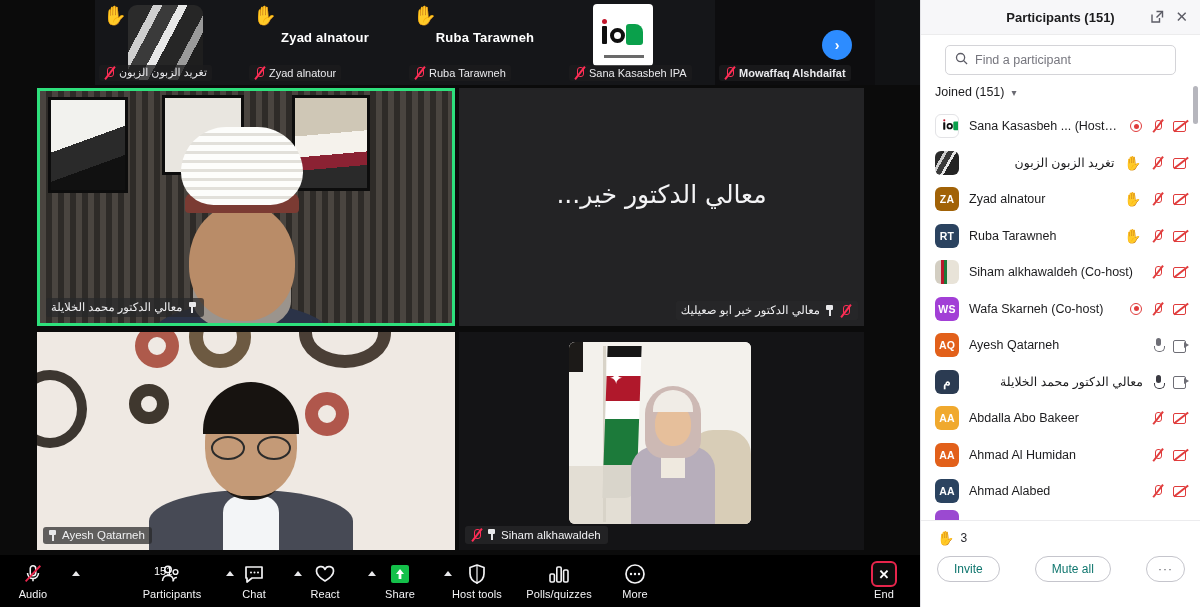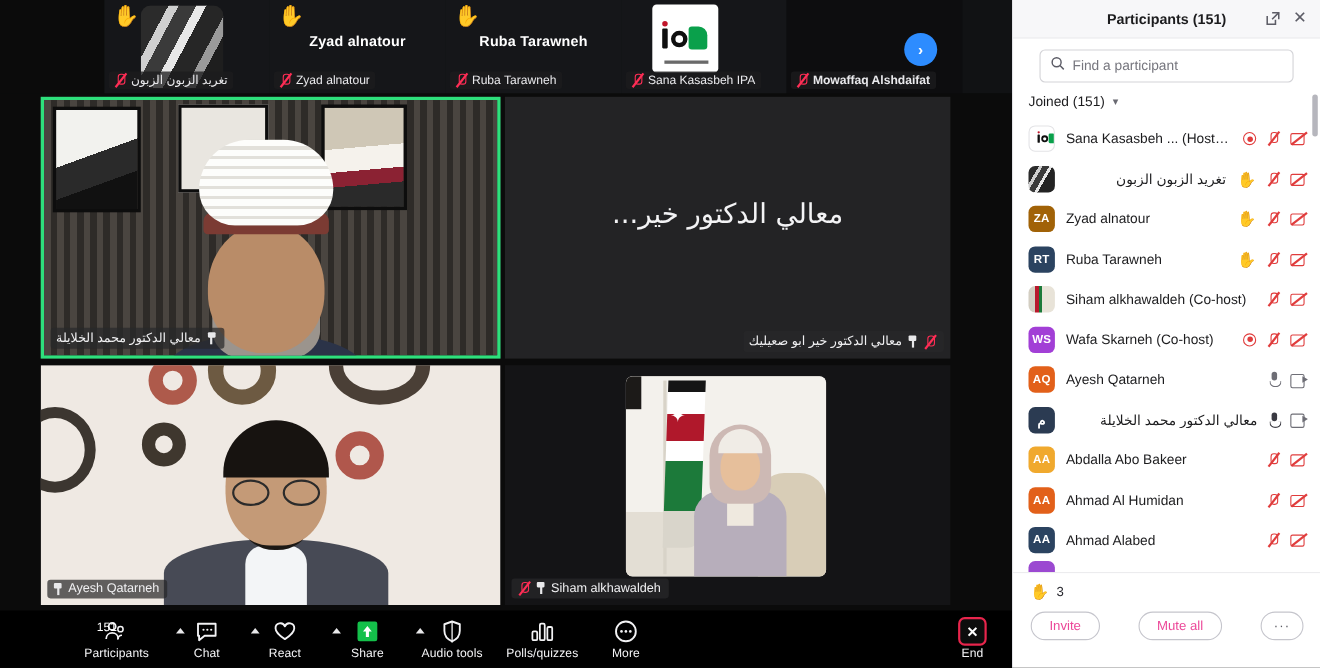--- a/index.html
+++ b/index.html
@@ -251,21 +251,21 @@
 
   .partial-avatar { position:absolute; left:14px; top:0; width:24px; height:10px;
      background:#9b49d1; border-radius: 6px 6px 0 0; }
 
   .panel-foot { position:absolute; left:0; bottom:0; width:280px; height:87px;
      background:#fff; border-top: 1px solid #ececee; }
   .hand-count { display:flex; align-items:center; gap:6px; padding: 9px 0 0 16px;
      font-size: 12px; color:#2a2a30; }
   .foot-btns { display:flex; align-items:center; gap: 10px; padding: 10px 16px 0; }
   .fbtn { height: 26px; border:1px solid #c5c5cc; border-radius: 13px; background:#fff;
-     font-size: 12px; color:#ec4899; padding: 0 16px; display:flex; align-items:center;
+     font-size: 12px; color:#0f766e; padding: 0 16px; display:flex; align-items:center;
      font-family:"Liberation Sans", sans-serif; }
   .fbtn.dots { padding: 0 11px; color:#5a5a62; letter-spacing: 1px; }
   .fspacer { flex: 1 1 auto; }
 
   .panel-scroll { position:absolute; right:2px; top:86px; width:5px; height:38px;
      background:#b6b6bd; border-radius:3px; }
 </style>
 </head>
 <body>
 
@@ -397,20 +397,32 @@
         </div>
         <div class="tile-label">
           <span class="micoff"></span>
           <span class="pin"></span>
           <span>Siham alkhawaldeh</span>
         </div>
       </div>
     </div>
 
     <div class="controlbar">
+      <div class="ctrl" style="width:66px">
+        <span class="ic">
+          <svg width="22" height="22" viewBox="0 0 24 24">
+              <rect x="9" y="3" width="6" height="11" rx="3" fill="none" stroke="#f2f2f4" stroke-width="1.7"></rect>
+              <path d="M6 11a6 6 0 0 0 12 0" fill="none" stroke="#f2f2f4" stroke-width="1.7"></path>
+              <line x1="12" y1="17" x2="12" y2="20" stroke="#f2f2f4" stroke-width="1.7"></line>
+              <line x1="4" y1="20" x2="20" y2="3" stroke="#e8254c" stroke-width="2"></line>
+            </svg>
+        </span>
+        <span class="lb">Audio</span>
+        <span class="caret"></span>
+      </div>
 
 
       <div style="width:58px"></div>
 
       <div class="ctrl" style="width:96px">
         <span class="ic">
           <svg width="24" height="20" viewBox="0 0 24 20">
               <circle cx="8" cy="5.5" r="3.2" fill="none" stroke="#f2f2f4" stroke-width="1.6"></circle>
               <path d="M2.5 17c0-3.4 2.5-5.6 5.5-5.6s5.5 2.2 5.5 5.6" fill="none" stroke="#f2f2f4" stroke-width="1.6"></path>
               <circle cx="15.5" cy="8" r="2.4" fill="none" stroke="#f2f2f4" stroke-width="1.4"></circle>
@@ -456,21 +468,21 @@
         <span class="caret"></span>
       </div>
 
       <div class="ctrl" style="width:78px">
         <span class="ic">
           <svg width="20" height="22" viewBox="0 0 20 22">
               <path d="M10 2l7 2.5v6c0 5-3.2 8-7 9.5-3.8-1.5-7-4.5-7-9.5v-6z" fill="none" stroke="#f2f2f4" stroke-width="1.7" stroke-linejoin="round"></path>
               <path d="M10 2v19" stroke="#f2f2f4" stroke-width="1.2"></path>
             </svg>
         </span>
-        <span class="lb">Audio tools</span>
+        <span class="lb">Host tools</span>
       </div>
 
       <div class="ctrl" style="width:86px">
         <span class="ic">
           <svg width="24" height="20" viewBox="0 0 24 20">
               <rect x="3" y="10" width="4.4" height="8" rx="1.2" fill="none" stroke="#f2f2f4" stroke-width="1.6"></rect>
               <rect x="9.8" y="3" width="4.4" height="15" rx="1.2" fill="none" stroke="#f2f2f4" stroke-width="1.6"></rect>
               <rect x="16.6" y="6" width="4.4" height="12" rx="1.2" fill="none" stroke="#f2f2f4" stroke-width="1.6"></rect>
             </svg>
         </span>

